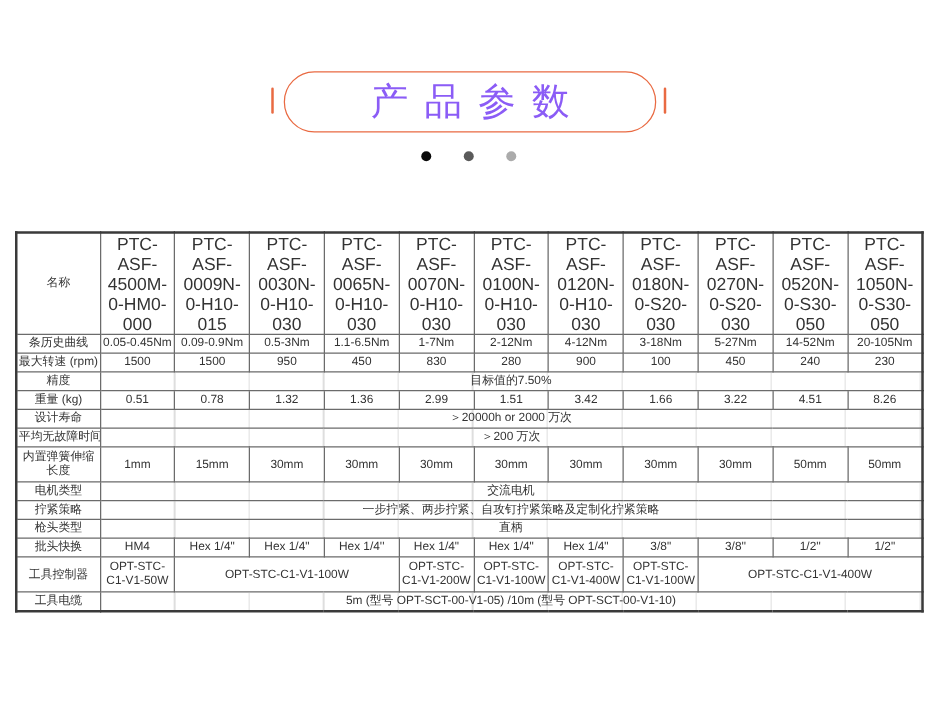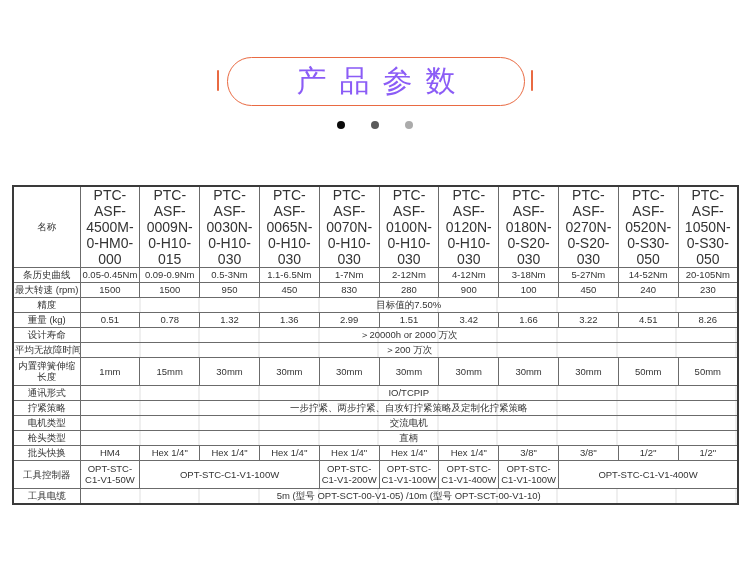--- a/index.html
+++ b/index.html
@@ -144,30 +144,26 @@
         <td>30mm</td>
         <td>30mm</td>
         <td>30mm</td>
         <td>30mm</td>
         <td>30mm</td>
         <td>30mm</td>
         <td>50mm</td>
         <td>50mm</td>
       </tr>
       <tr class="r-norm">
-        <th>通讯形式</th>
-        <td class="merged" colspan="11">IO/TCPIP</td>
+        <th>电机类型</th>
+        <td class="merged" colspan="11">交流电机</td>
       </tr>
       <tr class="r-norm">
         <th>拧紧策略</th>
         <td class="merged" colspan="11">一步拧紧、两步拧紧、自攻钉拧紧策略及定制化拧紧策略</td>
-      </tr>
-      <tr class="r-norm">
-        <th>电机类型</th>
-        <td class="merged" colspan="11">交流电机</td>
       </tr>
       <tr class="r-norm">
         <th>枪头类型</th>
         <td class="merged" colspan="11">直柄</td>
       </tr>
       <tr class="r-norm">
         <th>批头快换</th>
         <td>HM4</td>
         <td>Hex 1/4"</td>
         <td>Hex 1/4"</td>

